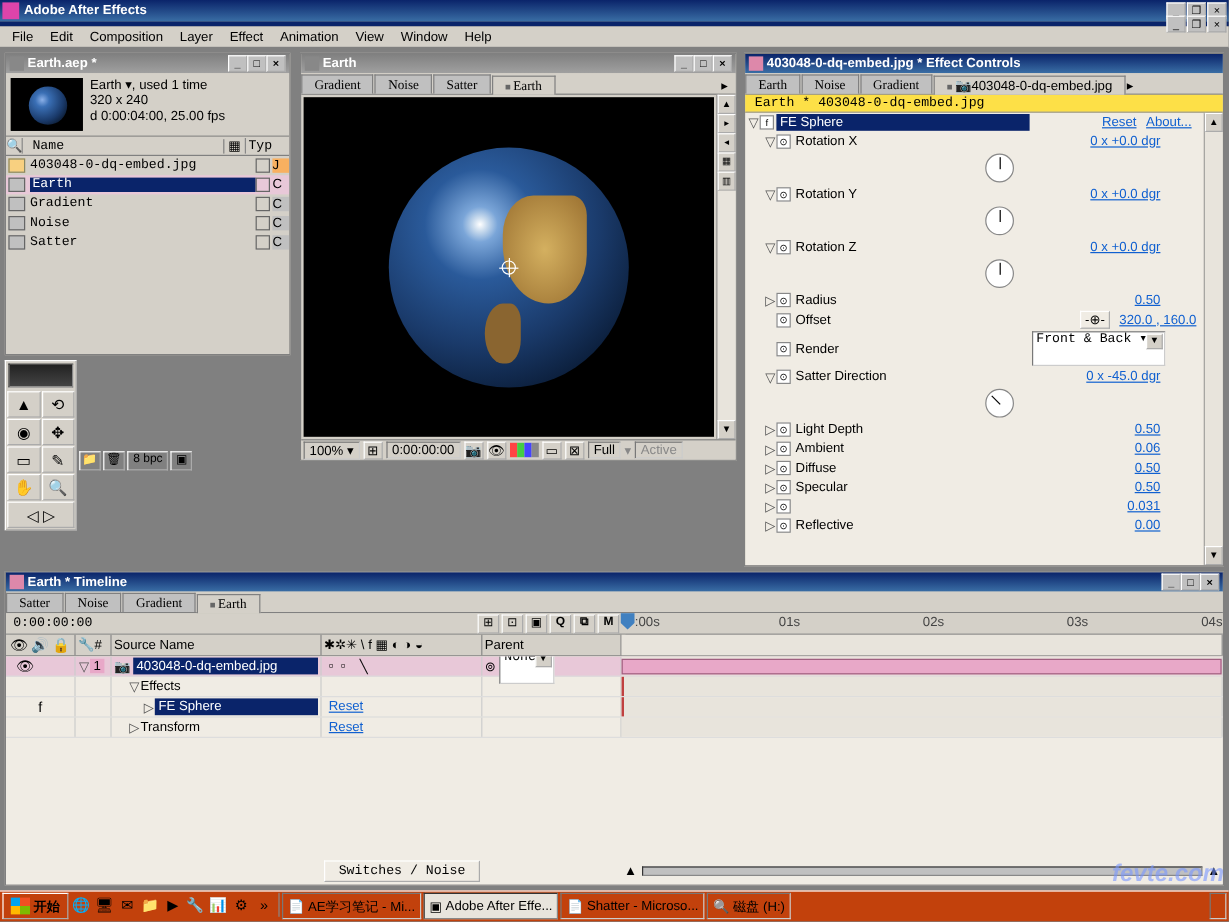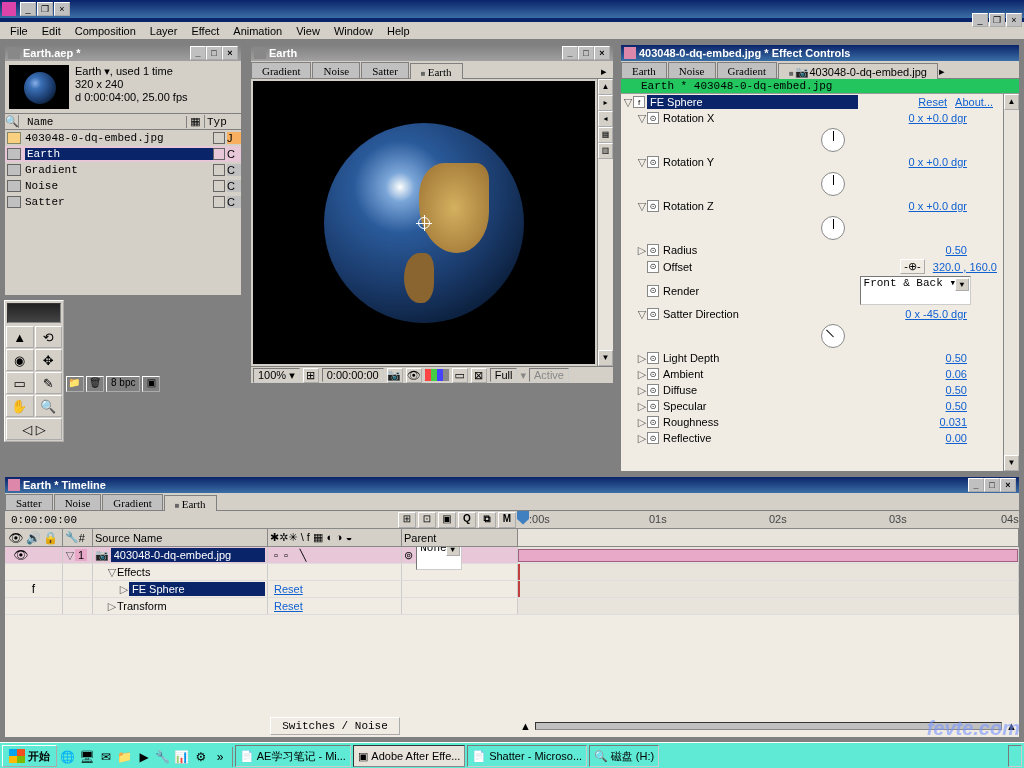--- a/index.html
+++ b/index.html
@@ -50,21 +50,21 @@
 .crosshair { position:absolute; width:16px; height:16px; top:50%; left:50%; transform:translate(-50%,-50%); }
 .crosshair::before, .crosshair::after { content:""; position:absolute; background:#fff; }
 .crosshair::before { width:16px; height:1px; top:8px; }
 .crosshair::after { width:1px; height:16px; left:8px; }
 .crosshair .circ { width:12px; height:12px; border:1px solid #fff; border-radius:50%; position:absolute; top:2px; left:2px;}
 .comp-footer { height:17px; background:#d4d0c8; border-top:1px solid #808080; display:flex; align-items:center; padding:0 2px; gap:3px; font-family:"Courier New",monospace; font-size:10px;}
 .cf-item { padding:0 4px; border:1px inset #ccc; white-space:nowrap;}
 .cf-item.btn { border:1px outset #fff; cursor:pointer; width:16px; text-align:center; padding:0;}
 .rgb-strip { display:flex; height:12px;}
 .rgb-strip span { width:6px; height:12px; }
-.effect-header { background:#22c55e; padding:1px 20px; font-family:"Courier New",monospace; border-bottom:1px solid #999;}
+.effect-header { background:#fde047; padding:1px 8px; font-family:"Courier New",monospace; border-bottom:1px solid #999;}
 .effect-row { display:flex; align-items:center; padding:1px 2px; min-height:16px; font-family:"Courier New",monospace;}
 .ef-indent { display:inline-block; }
 .ef-tw { width:10px; cursor:pointer; color:#555; text-align:center;}
 .ef-sw { width:12px; height:12px; border:1px solid #888; background:#fff; margin-right:2px; display:inline-flex; align-items:center; justify-content:center; font-size:8px;}
 .ef-name { flex:1; padding-left:2px;}
 .ef-name.hl { background:#0A246A; color:#fff; padding:1px 3px; display:inline-block;}
 .ef-val { color:#1060d0; text-decoration:underline; cursor:pointer; padding:0 4px;}
 .ef-link { color:#1060d0; text-decoration:underline; cursor:pointer; margin-left:auto; padding-right:8px;}
 .dial { width:24px; height:24px; border:1px solid #888; border-radius:50%; background:#fff; margin:2px 0 2px 200px; position:relative;}
 .dial::after { content:""; position:absolute; width:1px; height:10px; background:#000; top:2px; left:11px; transform-origin:bottom; }
@@ -81,21 +81,21 @@
 .tl-col-name { width:175px;}
 .tl-col-modes { width:134px;}
 .tl-col-parent { width:116px;}
 .tl-col-track { flex:1; position:relative; background:#e8e4dc;}
 .tl-row { display:flex; height:17px; align-items:center; font-family:"Courier New",monospace; border-bottom:1px solid #ddd;}
 .tl-row > div { border-right:1px solid #ccc; height:100%; display:flex; align-items:center; padding:0 2px;}
 .tl-bar { position:absolute; height:13px; background:#e8a8c8; border:1px solid #a06080; top:2px;}
 .ruler { height:18px; background:#d4d0c8; border-bottom:1px solid #888; position:relative; font-family:"Courier New",monospace; font-size:10px;}
 .ruler-tick { position:absolute; top:2px; color:#444;}
 .ruler-head { position:absolute; top:0; width:12px; height:14px; background:#4080c0; left:-4px; clip-path:polygon(0 0,100% 0,100% 60%,50% 100%,0 60%);}
-.taskbar { position:absolute; bottom:0; left:0; right:0; height:26px; background:#5eead4; border-top:1px solid #fff; display:flex; align-items:flex-end; padding:1px 2px; gap:2px;}
+.taskbar { position:absolute; bottom:0; left:0; right:0; height:26px; background:#c2410c; border-top:1px solid #fff; display:flex; align-items:flex-start; padding:1px 2px; gap:2px;}
 .start-btn { height:22px; padding:0 6px; border:1px outset #fff; display:flex; align-items:center; gap:3px; font-weight:bold; cursor:pointer;}
 .start-btn .winlogo { width:16px; height:14px; background:conic-gradient(#f25022 0 25%,#7fba00 25% 50%,#ffb900 50% 75%,#00a4ef 75%); }
 .task-item { height:22px; padding:0 4px; border:1px inset #ccc; display:flex; align-items:center; gap:3px; cursor:pointer; max-width:140px; overflow:hidden; white-space:nowrap;}
 .task-item.active { border:1px inset #888; background:#e8e4dc;}
 .tray { margin-left:auto; border:1px inset #ccc; height:22px; padding:0 6px; display:flex; align-items:center; gap:4px;}
 .ql { display:flex; gap:1px; border-right:1px solid #888; padding-right:3px;}
 .ql-item { width:18px; height:20px; display:flex; align-items:center; justify-content:center; cursor:pointer; font-size:12px;}
 .scroll-v { width:16px; background:#d4d0c8; border-left:1px solid #888; display:flex; flex-direction:column;}
 .scroll-btn { height:16px; border:1px outset #fff; text-align:center; font-size:8px; line-height:14px; cursor:pointer;}
 .scroll-track { flex:1; background:#e8e4dc;}
@@ -103,20 +103,21 @@
 .switches-btn { text-align:center; padding:2px; border:1px outset #fff; cursor:pointer; font-family:"Courier New",monospace; margin:2px;}
 .watermark { position:absolute; right:4px; bottom:28px; font-size:20px; color:rgba(120,150,255,0.6); font-weight:bold; font-style:italic; pointer-events:none;}
 .dropdown { border:1px inset #ccc; background:#fff; padding:0 14px 0 3px; position:relative; font-family:"Courier New",monospace; height:29px; line-height:13px;}
 .dropdown::after { content:"▼"; position:absolute; right:1px; top:1px; font-size:8px; background:#d4d0c8; border:1px outset #fff; width:12px; text-align:center; height:11px; line-height:11px;}
 </style>
 </head>
 <body>
 
 <div class="titlebar">
   <span class="titlebar-icon"></span>
+  <span class="titlebar-text">Adobe After Effects</span>
   <div class="win-btns">
     <div class="win-btn">_</div>
     <div class="win-btn">❐</div>
     <div class="win-btn">×</div>
   </div>
 </div>
 <div class="titlebar" style="height:4px;background:#0A246A">
   <div class="win-btns" style="margin-left:auto">
     <div class="win-btn">_</div>
     <div class="win-btn">❐</div>
@@ -378,21 +379,20 @@
             <span class="ef-indent" style="width:14px"></span>
             <span class="ef-tw">▷</span>
             <span class="ef-sw">⊙</span>
             <span class="ef-name">Specular</span>
             <span class="ef-val" style="margin-left:auto;margin-right:30px">0.50</span>
           </div>
           <div class="effect-row">
             <span class="ef-indent" style="width:14px"></span>
             <span class="ef-tw">▷</span>
             <span class="ef-sw">⊙</span>
-            <span class="ef-name">Roughness</span>
             <span class="ef-val" style="margin-left:auto;margin-right:30px">0.031</span>
           </div>
           <div class="effect-row">
             <span class="ef-indent" style="width:14px"></span>
             <span class="ef-tw">▷</span>
             <span class="ef-sw">⊙</span>
             <span class="ef-name">Reflective</span>
             <span class="ef-val" style="margin-left:auto;margin-right:30px">0.00</span>
           </div>
         </div>

